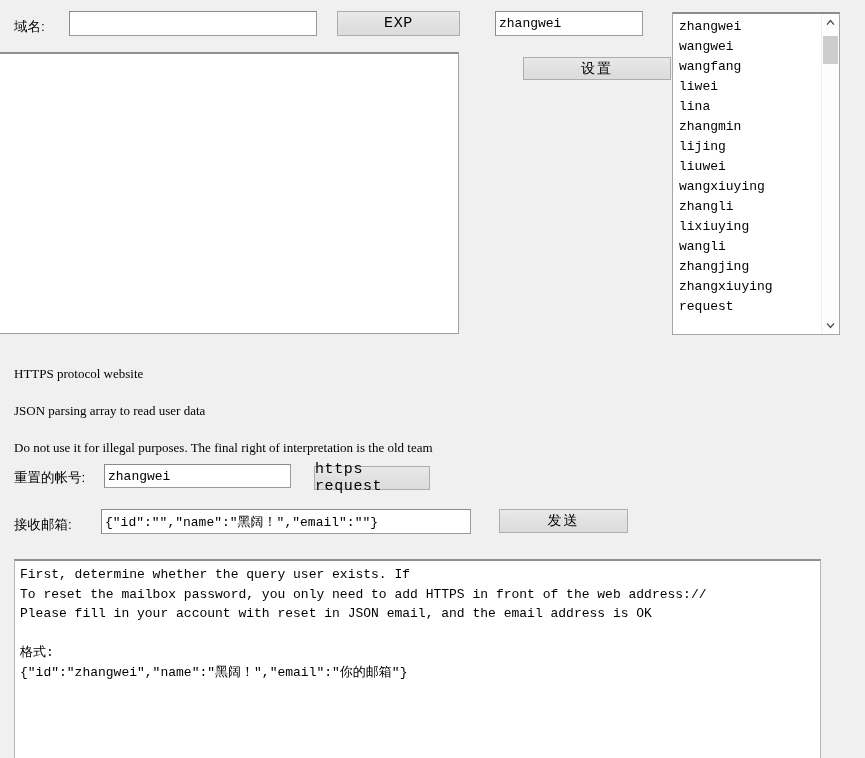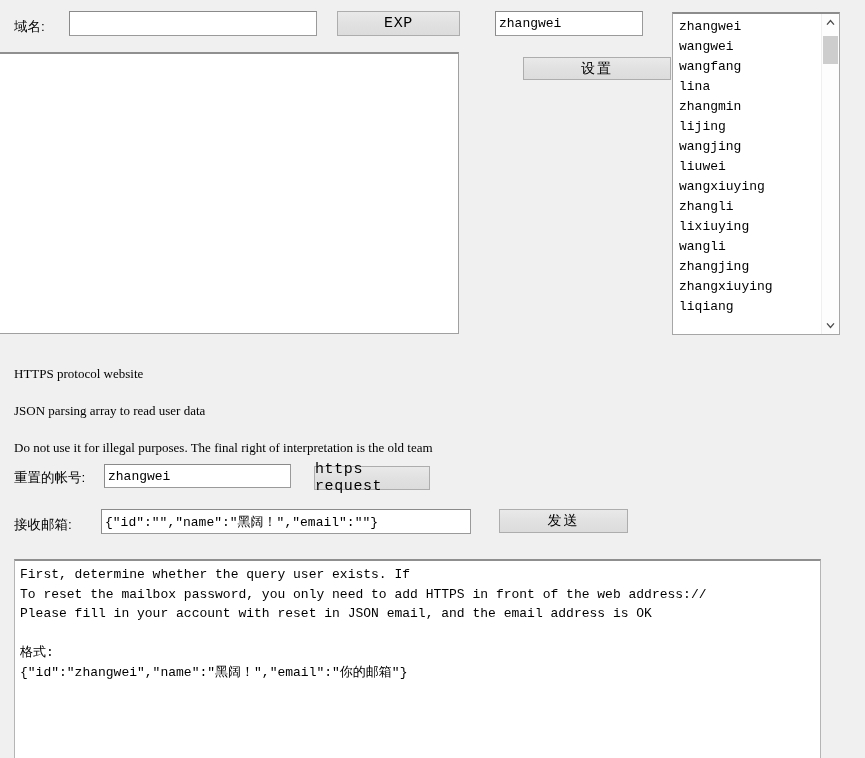--- a/index.html
+++ b/index.html
@@ -171,32 +171,32 @@
 
   <div class="wbutton cjk" style="left:495px; top:57px; width:148px; height:23px;margin-left:28px;">设置</div>
 
   <div class="wpanel" style="left:-1px; top:52px; width:460px; height:282px;"></div>
 
   <div class="wlistbox" style="left:672px; top:12px; width:168px; height:323px;">
     <div class="items">
       <div class="item">zhangwei</div>
       <div class="item">wangwei</div>
       <div class="item">wangfang</div>
+      <div class="item">liwei</div>
       <div class="item">lina</div>
       <div class="item">zhangmin</div>
       <div class="item">lijing</div>
-      <div class="item">wangjing</div>
       <div class="item">liuwei</div>
       <div class="item">wangxiuying</div>
       <div class="item">zhangli</div>
       <div class="item">lixiuying</div>
       <div class="item">wangli</div>
       <div class="item">zhangjing</div>
       <div class="item">zhangxiuying</div>
-      <div class="item">liqiang</div>
+      <div class="item">request</div>
     </div>
 
     <div class="scrollbar">
       <div class="sb-arrow up">
         <svg width="9" height="7" viewBox="0 0 9 7" aria-hidden="true">
           <path d="M1 5.6 L4.5 1.6 L8 5.6" fill="none" stroke="#4a4a4a" stroke-width="1.3"></path>
         </svg>
       </div>
       <div class="sb-thumb"></div>
       <div class="sb-arrow down">

